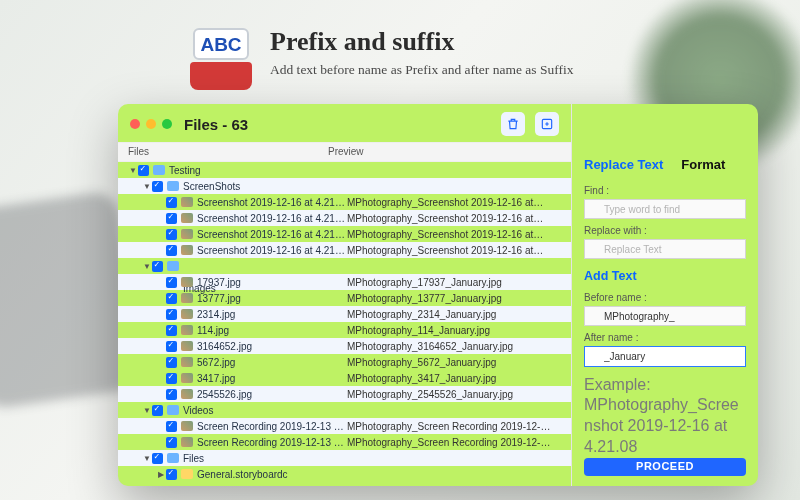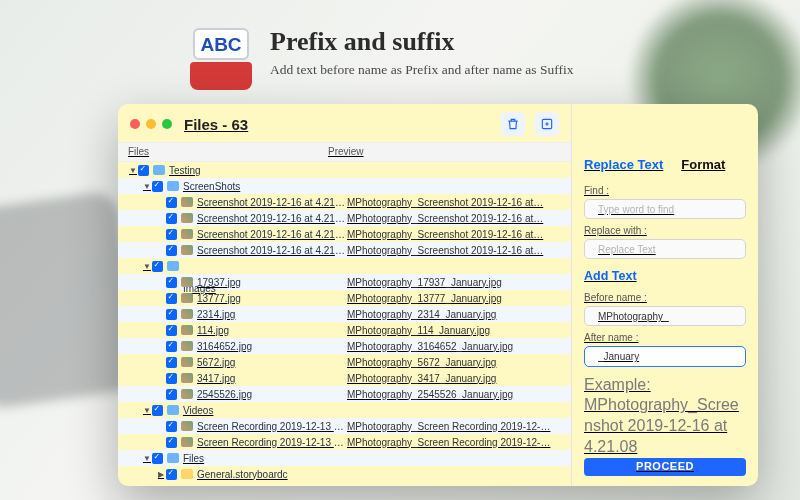--- a/index.html
+++ b/index.html
@@ -6,21 +6,21 @@
 body{width:800px;height:500px;overflow:hidden;background:linear-gradient(130deg,#e8ece8 0%,#f4f5f2 40%,#eef1ec 70%,#e3e8e2 100%);position:relative;}
 .bg-blur{position:absolute;inset:0;filter:blur(4px);opacity:.6;}
 .plant{position:absolute;top:-30px;right:-30px;width:220px;height:220px;background:radial-gradient(circle at 50% 50%,#4a7a42 0%,#355f30 40%,transparent 60%);border-radius:50%;}
 .stamp{position:absolute;left:-30px;top:200px;width:160px;height:200px;background:#2b2f36;border-radius:24px;transform:rotate(-8deg);filter:blur(3px);opacity:.45;}
 .hero{position:absolute;left:190px;top:28px;display:flex;gap:18px;align-items:flex-start;}
 .hero-icon{width:62px;height:62px;position:relative;}
 .hero-icon .card{width:56px;height:32px;background:#fff;border:2px solid #c9cfd6;border-radius:6px;display:flex;align-items:center;justify-content:center;font:700 19px/1 sans-serif;color:#1e4fb5;position:absolute;top:0;left:3px;}
 .hero-icon .tray{position:absolute;bottom:0;left:0;width:62px;height:28px;background:#d33a38;border-radius:4px 4px 8px 8px;}
 .hero-txt h1{font:600 26px/1.1 Georgia,serif;color:#2c2c2c;}
 .hero-txt p{font:500 13.5px/1.3 Georgia,serif;color:#4a4a4a;margin-top:4px;}
-.window{position:absolute;left:118px;top:104px;width:640px;height:382px;background:#fef9c3;border-radius:10px;box-shadow:0 18px 50px rgba(0,0,0,.3);display:flex;overflow:hidden;text-decoration:underline;}
+.window{position:absolute;left:118px;top:104px;width:640px;height:382px;background:#bef264;border-radius:10px;box-shadow:0 18px 50px rgba(0,0,0,.3);display:flex;overflow:hidden;}
 .main{flex:1;border-right:1px solid #e4e4e4;display:flex;flex-direction:column;min-width:0;}
 .titlebar{display:flex;align-items:center;padding:8px 12px 6px;gap:6px;}
 .dot{width:10px;height:10px;border-radius:50%;}
 .tr-r{background:#ff5f57;} .tr-y{background:#ffbd2e;} .tr-g{background:#28c940;}
 .titlebar h2{font:700 15px/1 sans-serif;color:#222;margin-left:6px;}
 .tb-sp{flex:1;}
 .tb-btn{width:24px;height:24px;border-radius:5px;background:#eef4ff;display:flex;align-items:center;justify-content:center;margin-left:4px;cursor:pointer;}
 .tb-btn svg{width:14px;height:14px;stroke:#1f66ff;fill:none;stroke-width:2;}
 .col-hdr{display:flex;font:400 10px/1 sans-serif;color:#555;padding:4px 0 4px 10px;border-top:1px solid #eee;border-bottom:1px solid #eee;background:#f4f4f4;}
 .col-hdr .c1{width:200px;}
@@ -37,21 +37,21 @@
 .fico.img{background:linear-gradient(45deg,#c99b6a 0,#7a9e7a 100%);}
 .fico.yel{background:#ffd766;}
 .fname{width:170px;white-space:nowrap;overflow:hidden;text-overflow:ellipsis;}
 .prev{flex:1;white-space:nowrap;overflow:hidden;text-overflow:ellipsis;color:#333;}
 .side{width:186px;padding:10px 12px;display:flex;flex-direction:column;font-size:11px;margin-top:44px;}
 .tabs{display:flex;gap:18px;margin-bottom:8px;}
 .tab{font:700 13px/1 sans-serif;color:#111;cursor:pointer;}
 .tab.active{color:#0a66ff;}
 .label{font-size:10px;color:#555;margin-top:6px;margin-bottom:3px;}
 .label.bold{font-weight:700;color:#0a66ff;font-size:12.5px;margin-top:10px;}
-.side input{width:100%;height:32px;border:1px solid #d4d4d4;border-radius:5px;padding:0 13px;font-size:10px;color:#333;background:#fafafa;}
+.side input{width:100%;height:32px;border:1px solid #d4d4d4;border-radius:0;padding:0 19px;font-size:10px;color:#333;background:#fafafa;}
 .side input::placeholder{color:#b4b4b4;}
 .side input.focus{border:1.5px solid #2a7bff;outline:none;background:#fff;}
 .example{margin-top:8px;font-size:16px;color:#7a7a7a;line-height:1.3;word-wrap:break-word;}
 .side-sp{flex:1;}
 .proceed{height:30px;background:#1f66ff;color:#fff;border:none;border-radius:4px;font:600 11px/1 sans-serif;letter-spacing:.5px;cursor:pointer;}
 
 .tree::-webkit-scrollbar{width:0;}
 </style>
 </head>
 <body>

